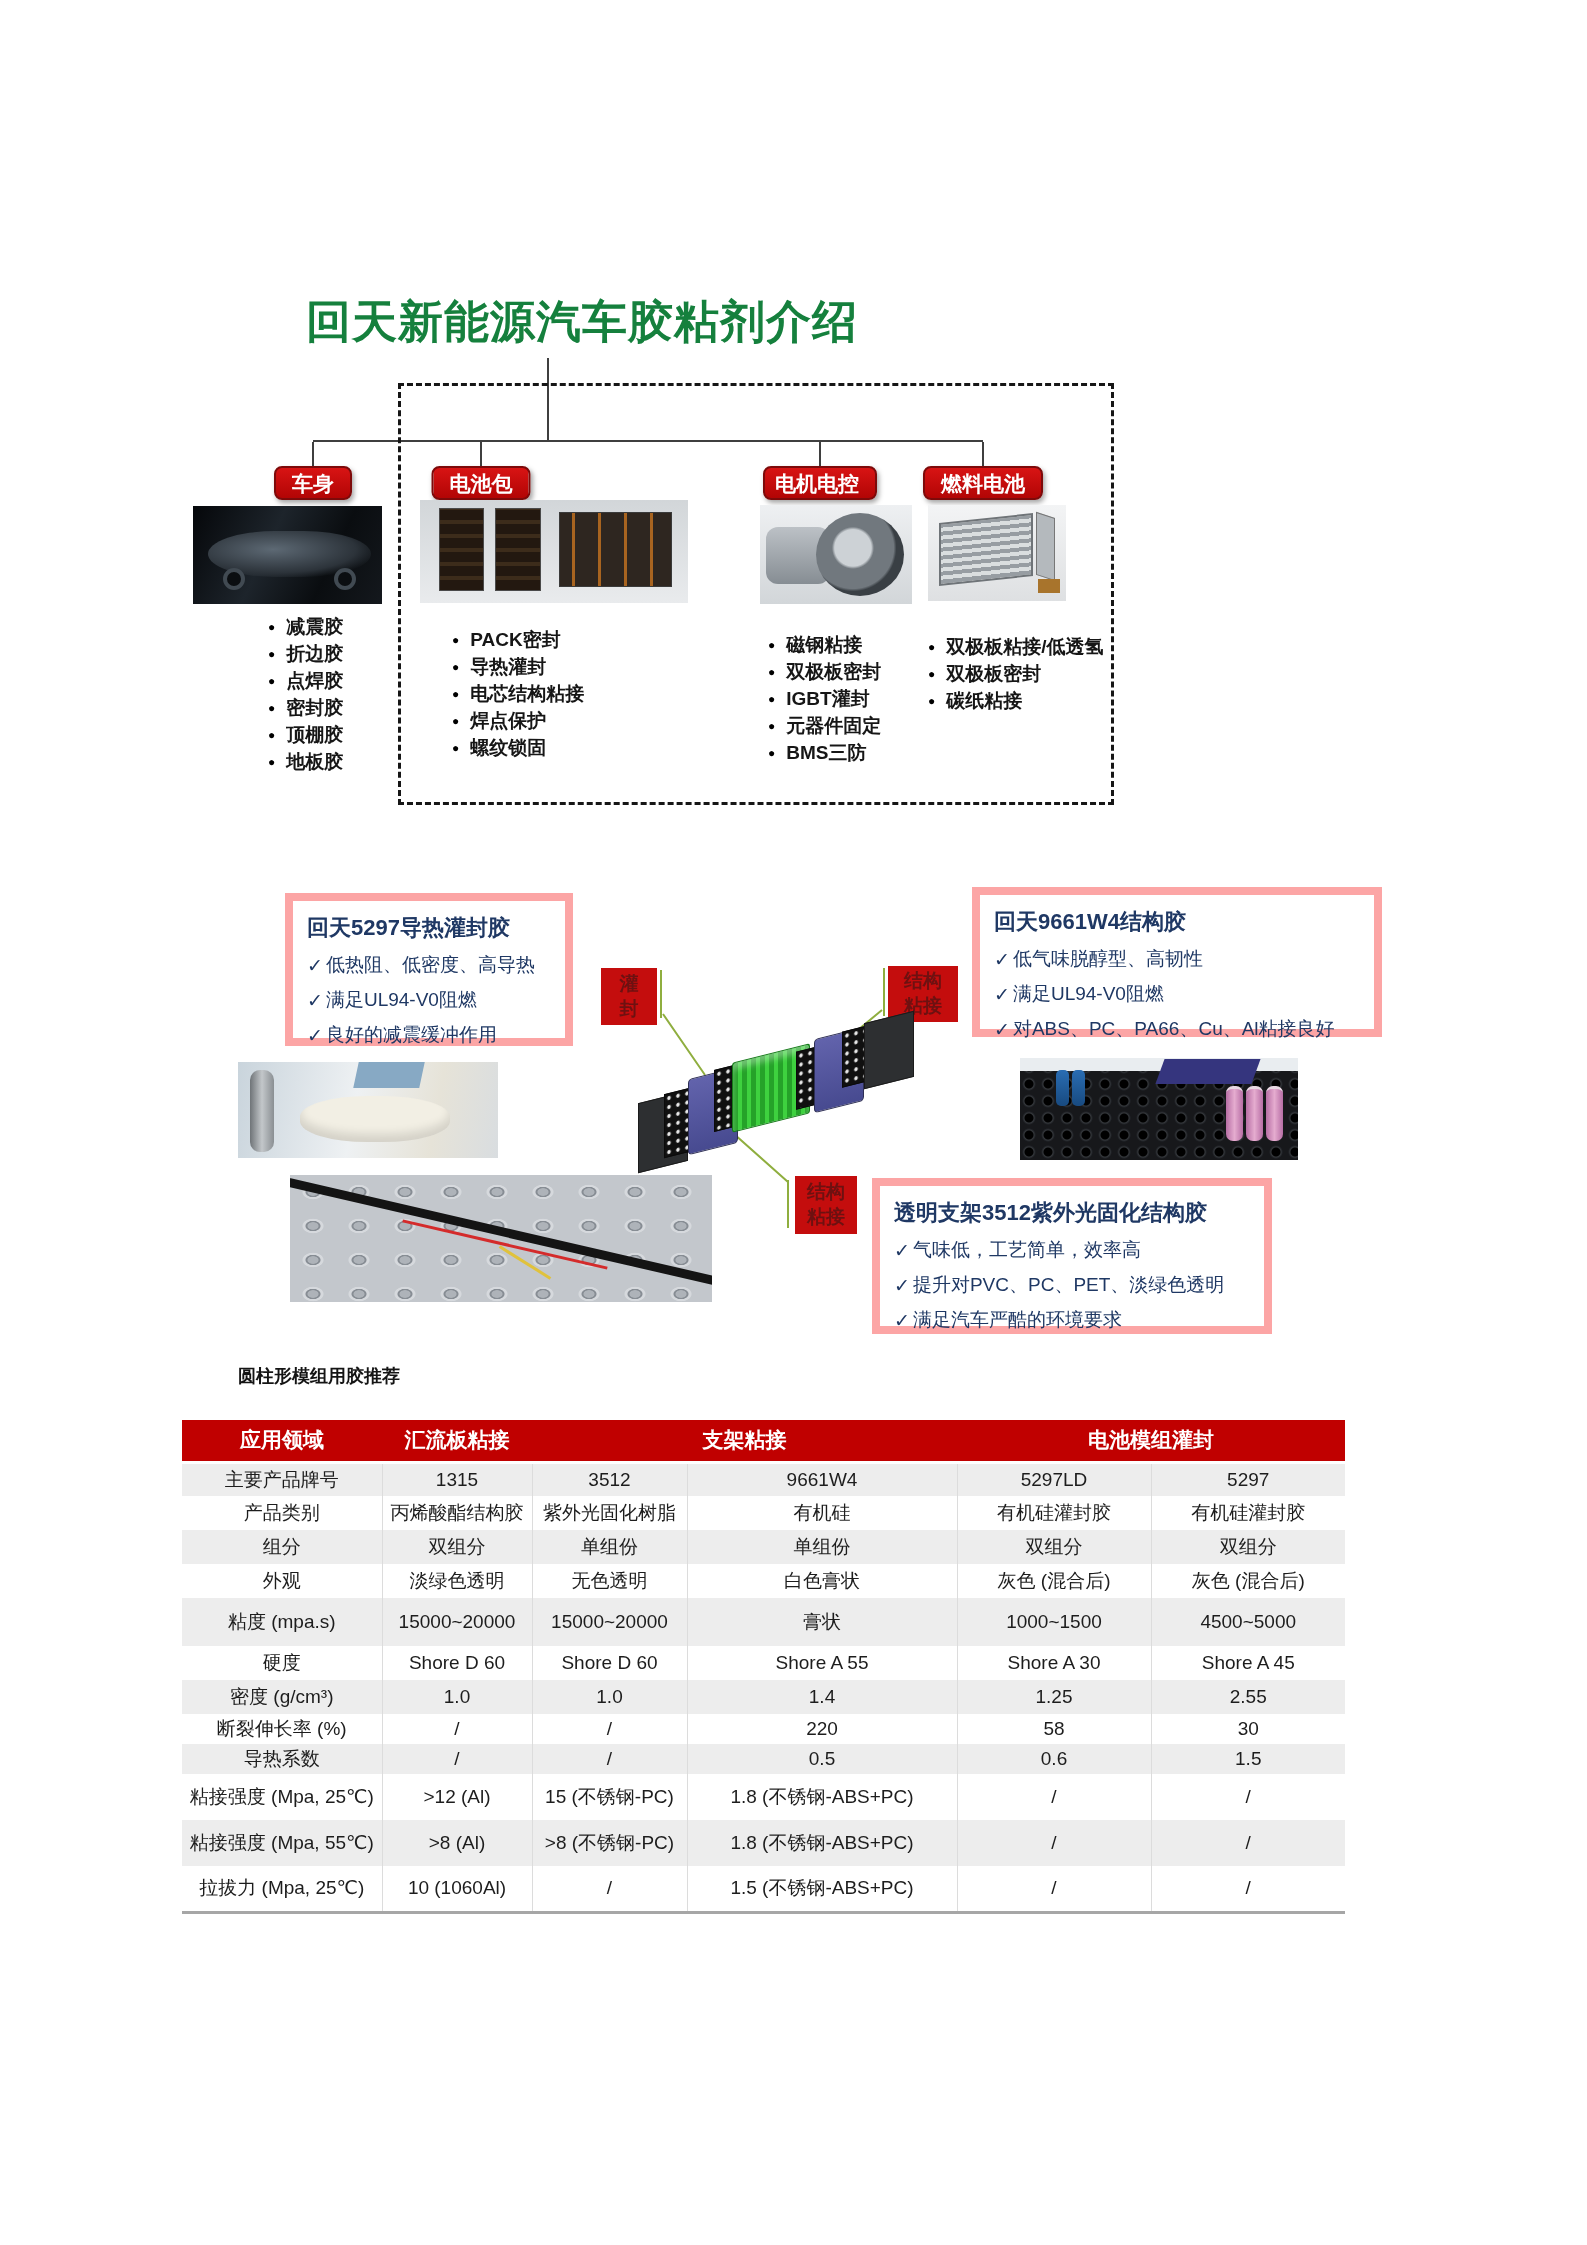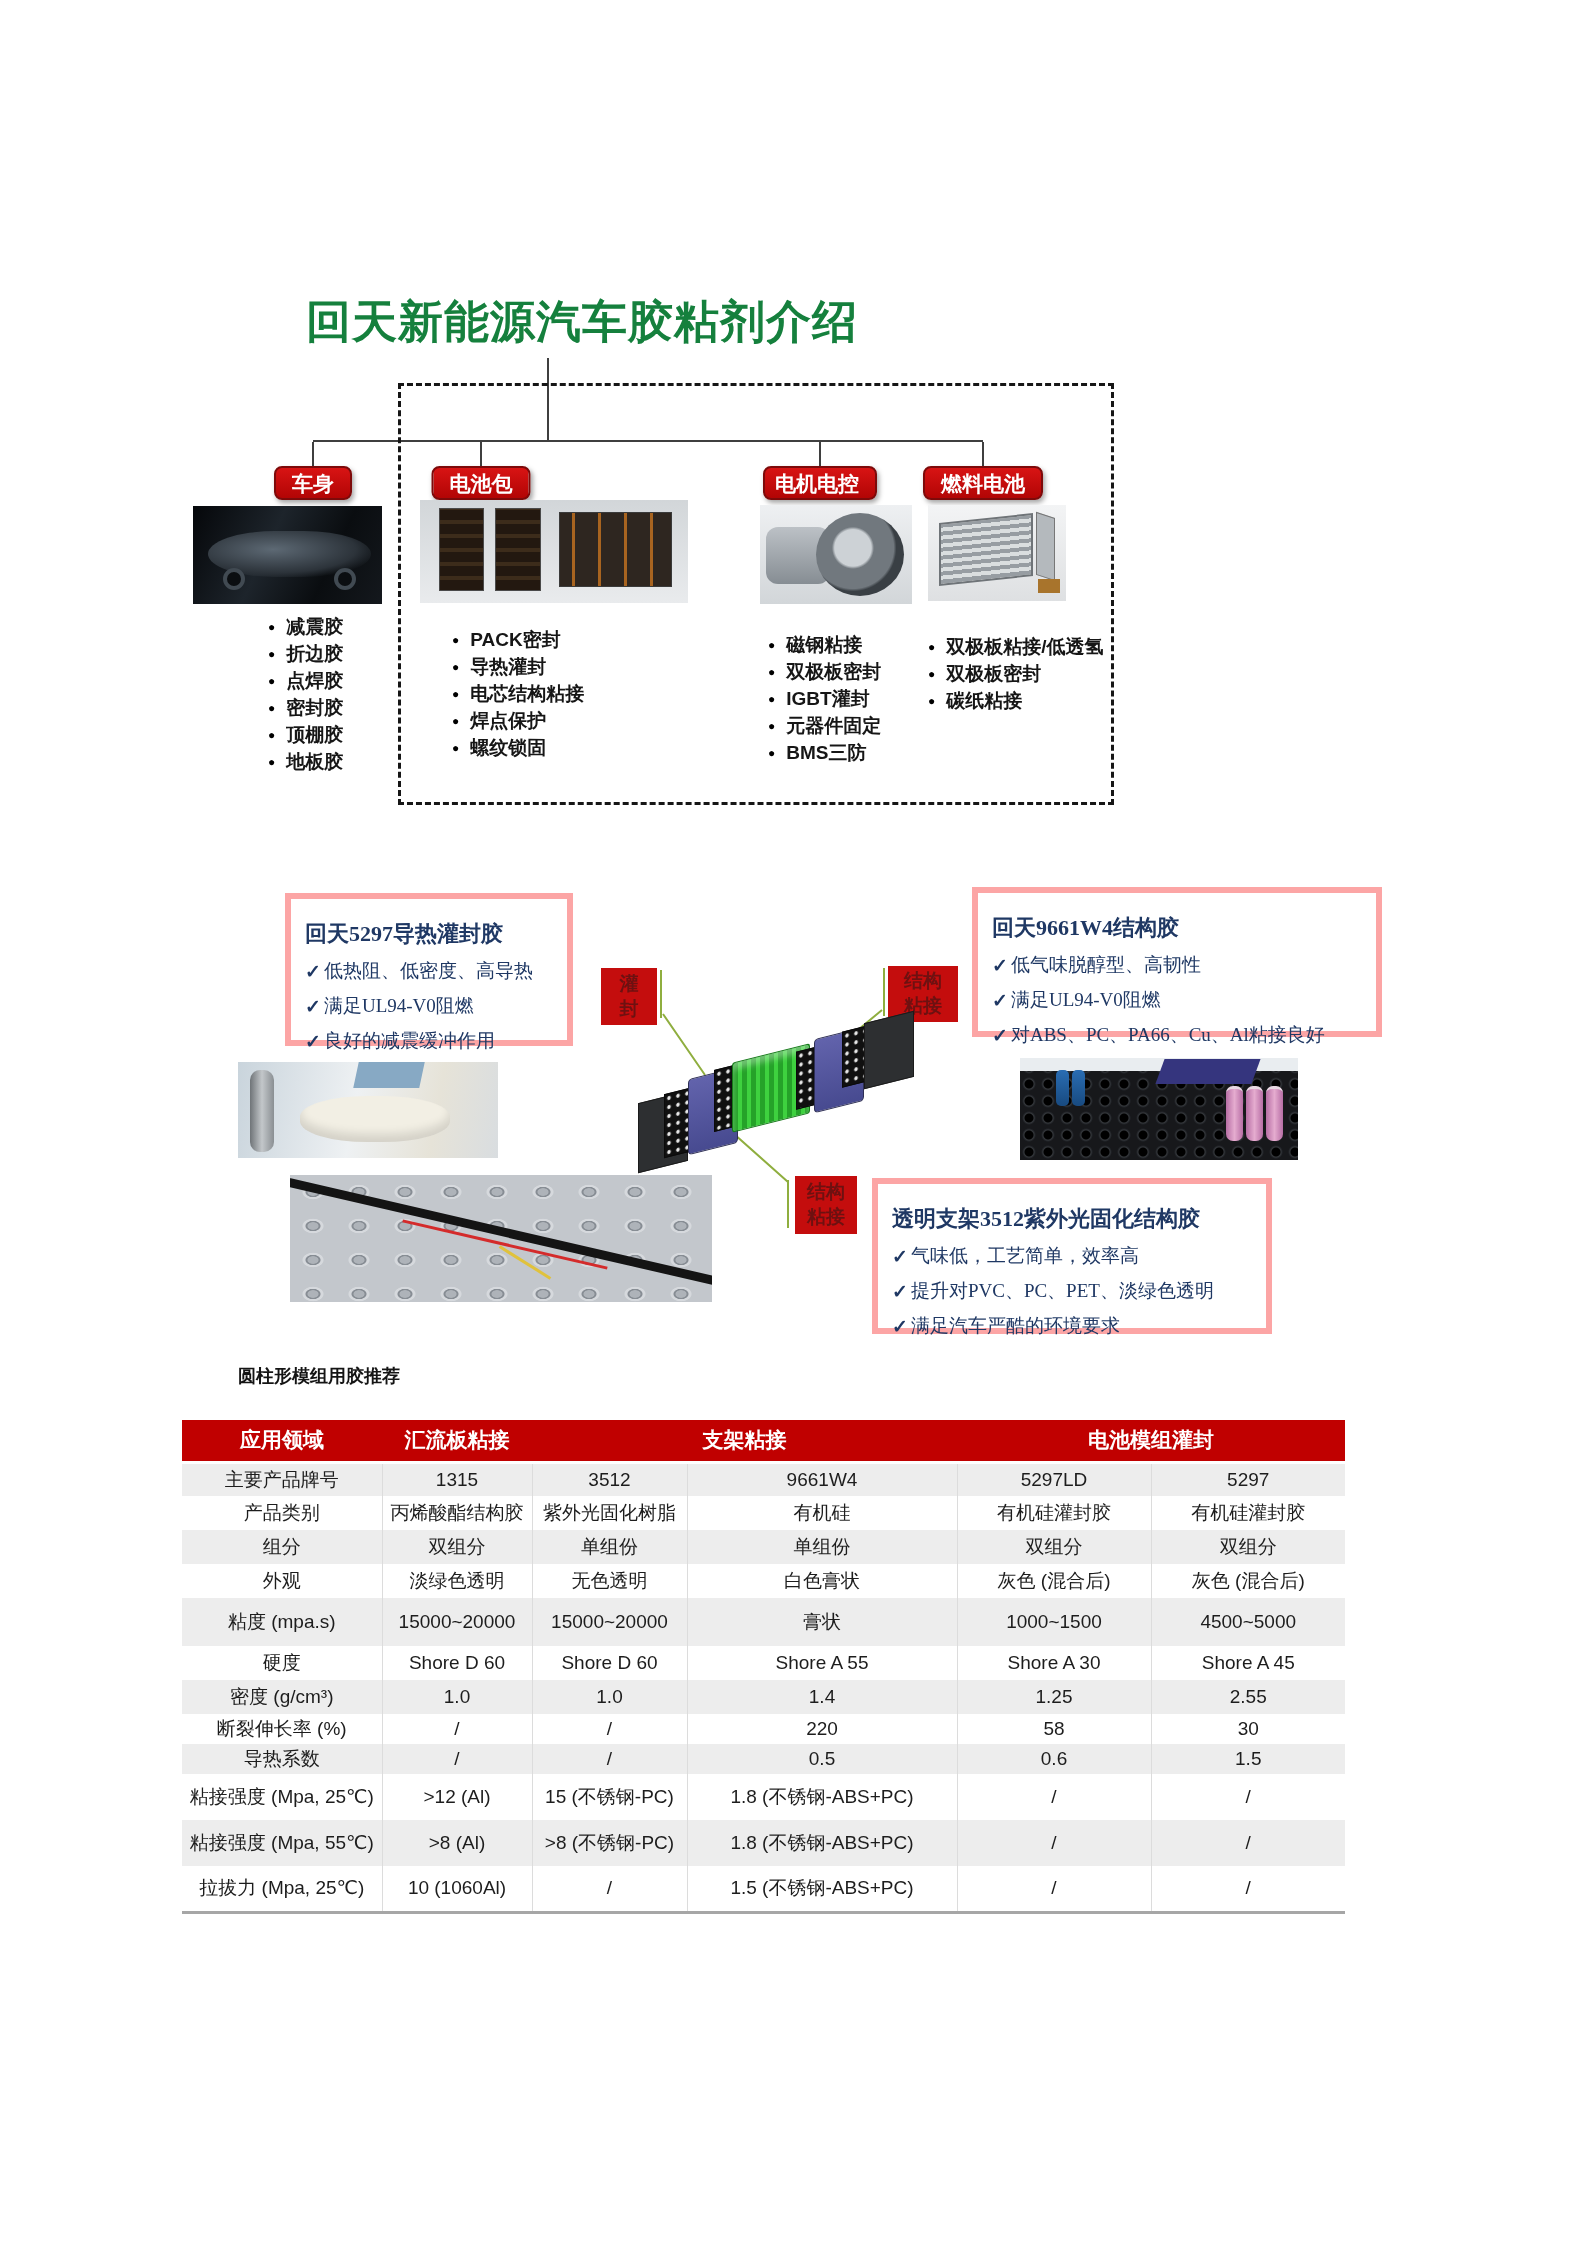--- a/index.html
+++ b/index.html
@@ -51,21 +51,21 @@
 
   .blist { position:absolute; }
   .bitem { display:flex; align-items:center; height:27px; font-size:19px; font-weight:600; color:#161616; white-space:nowrap; }
   .bdot { font-size:12px; margin-right:11px; color:#000; }
 
   
   .h-sec { position:absolute; font-weight:700; color:#141414; }
   .h-sec1 { left:244px; top:830px; font-size:30px; }
   .h-table { left:238px; top:1364px; font-size:18px; }
 
-  .callout { position:absolute; background:#fff; border:6px solid #fca5a5; padding:20px 14px;font-family:Liberation Serif, serif; }
+  .callout { position:absolute; background:#fff; border:8px solid #fca5a5; padding:12px 14px; }
   .co-left { left:285px; top:893px; width:288px; height:153px; }
   .co-right { left:972px; top:887px; width:410px; height:150px; }
   .co-bottom { left:872px; top:1178px; width:400px; height:156px; }
   .co-title { font-size:22px; font-weight:700; color:#1F3864; margin-bottom:6px; white-space:nowrap; }
   .chk { display:flex; align-items:center; font-size:19px; color:#1F3864; margin-top:9px; white-space:nowrap; }
   .chk .ck { margin-right:3px; font-weight:700; }
 
   .red-tag { position:absolute; background:#c40d0d; color:#6d1111; font-weight:700;
              display:flex; align-items:center; justify-content:center; text-align:center; }
   .red-tag .inner { width:44px; line-height:1.3; font-size:19px; }

